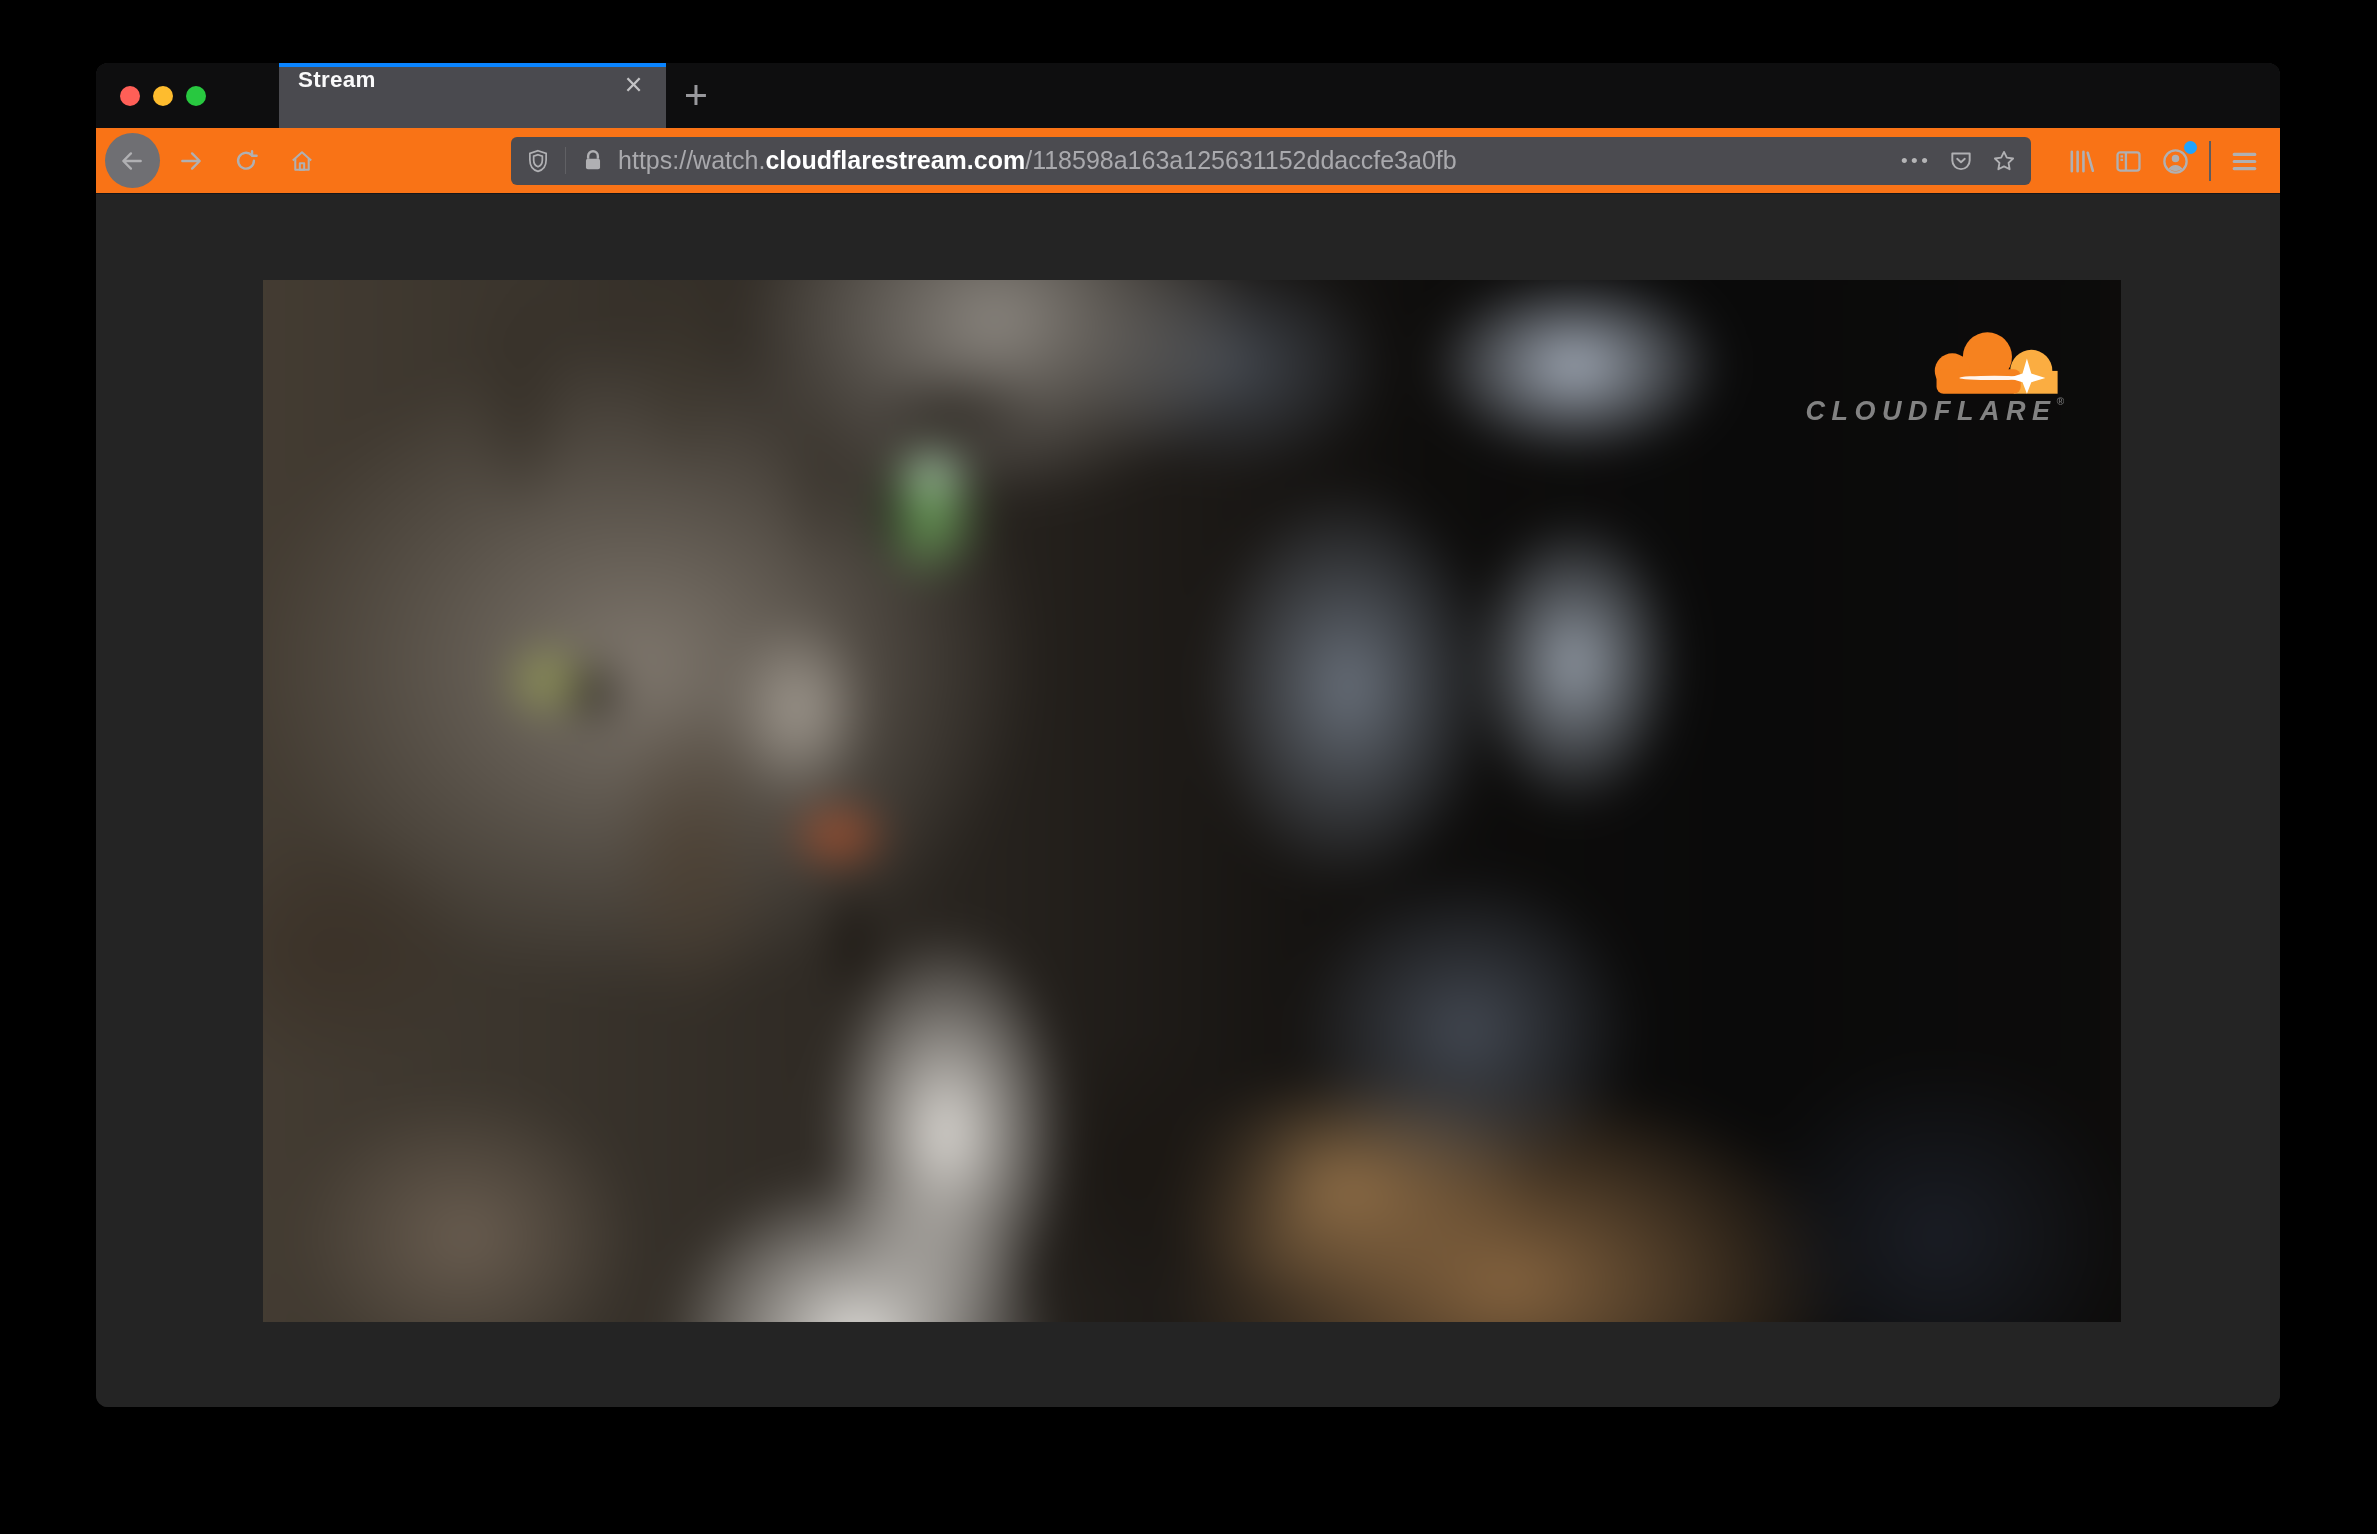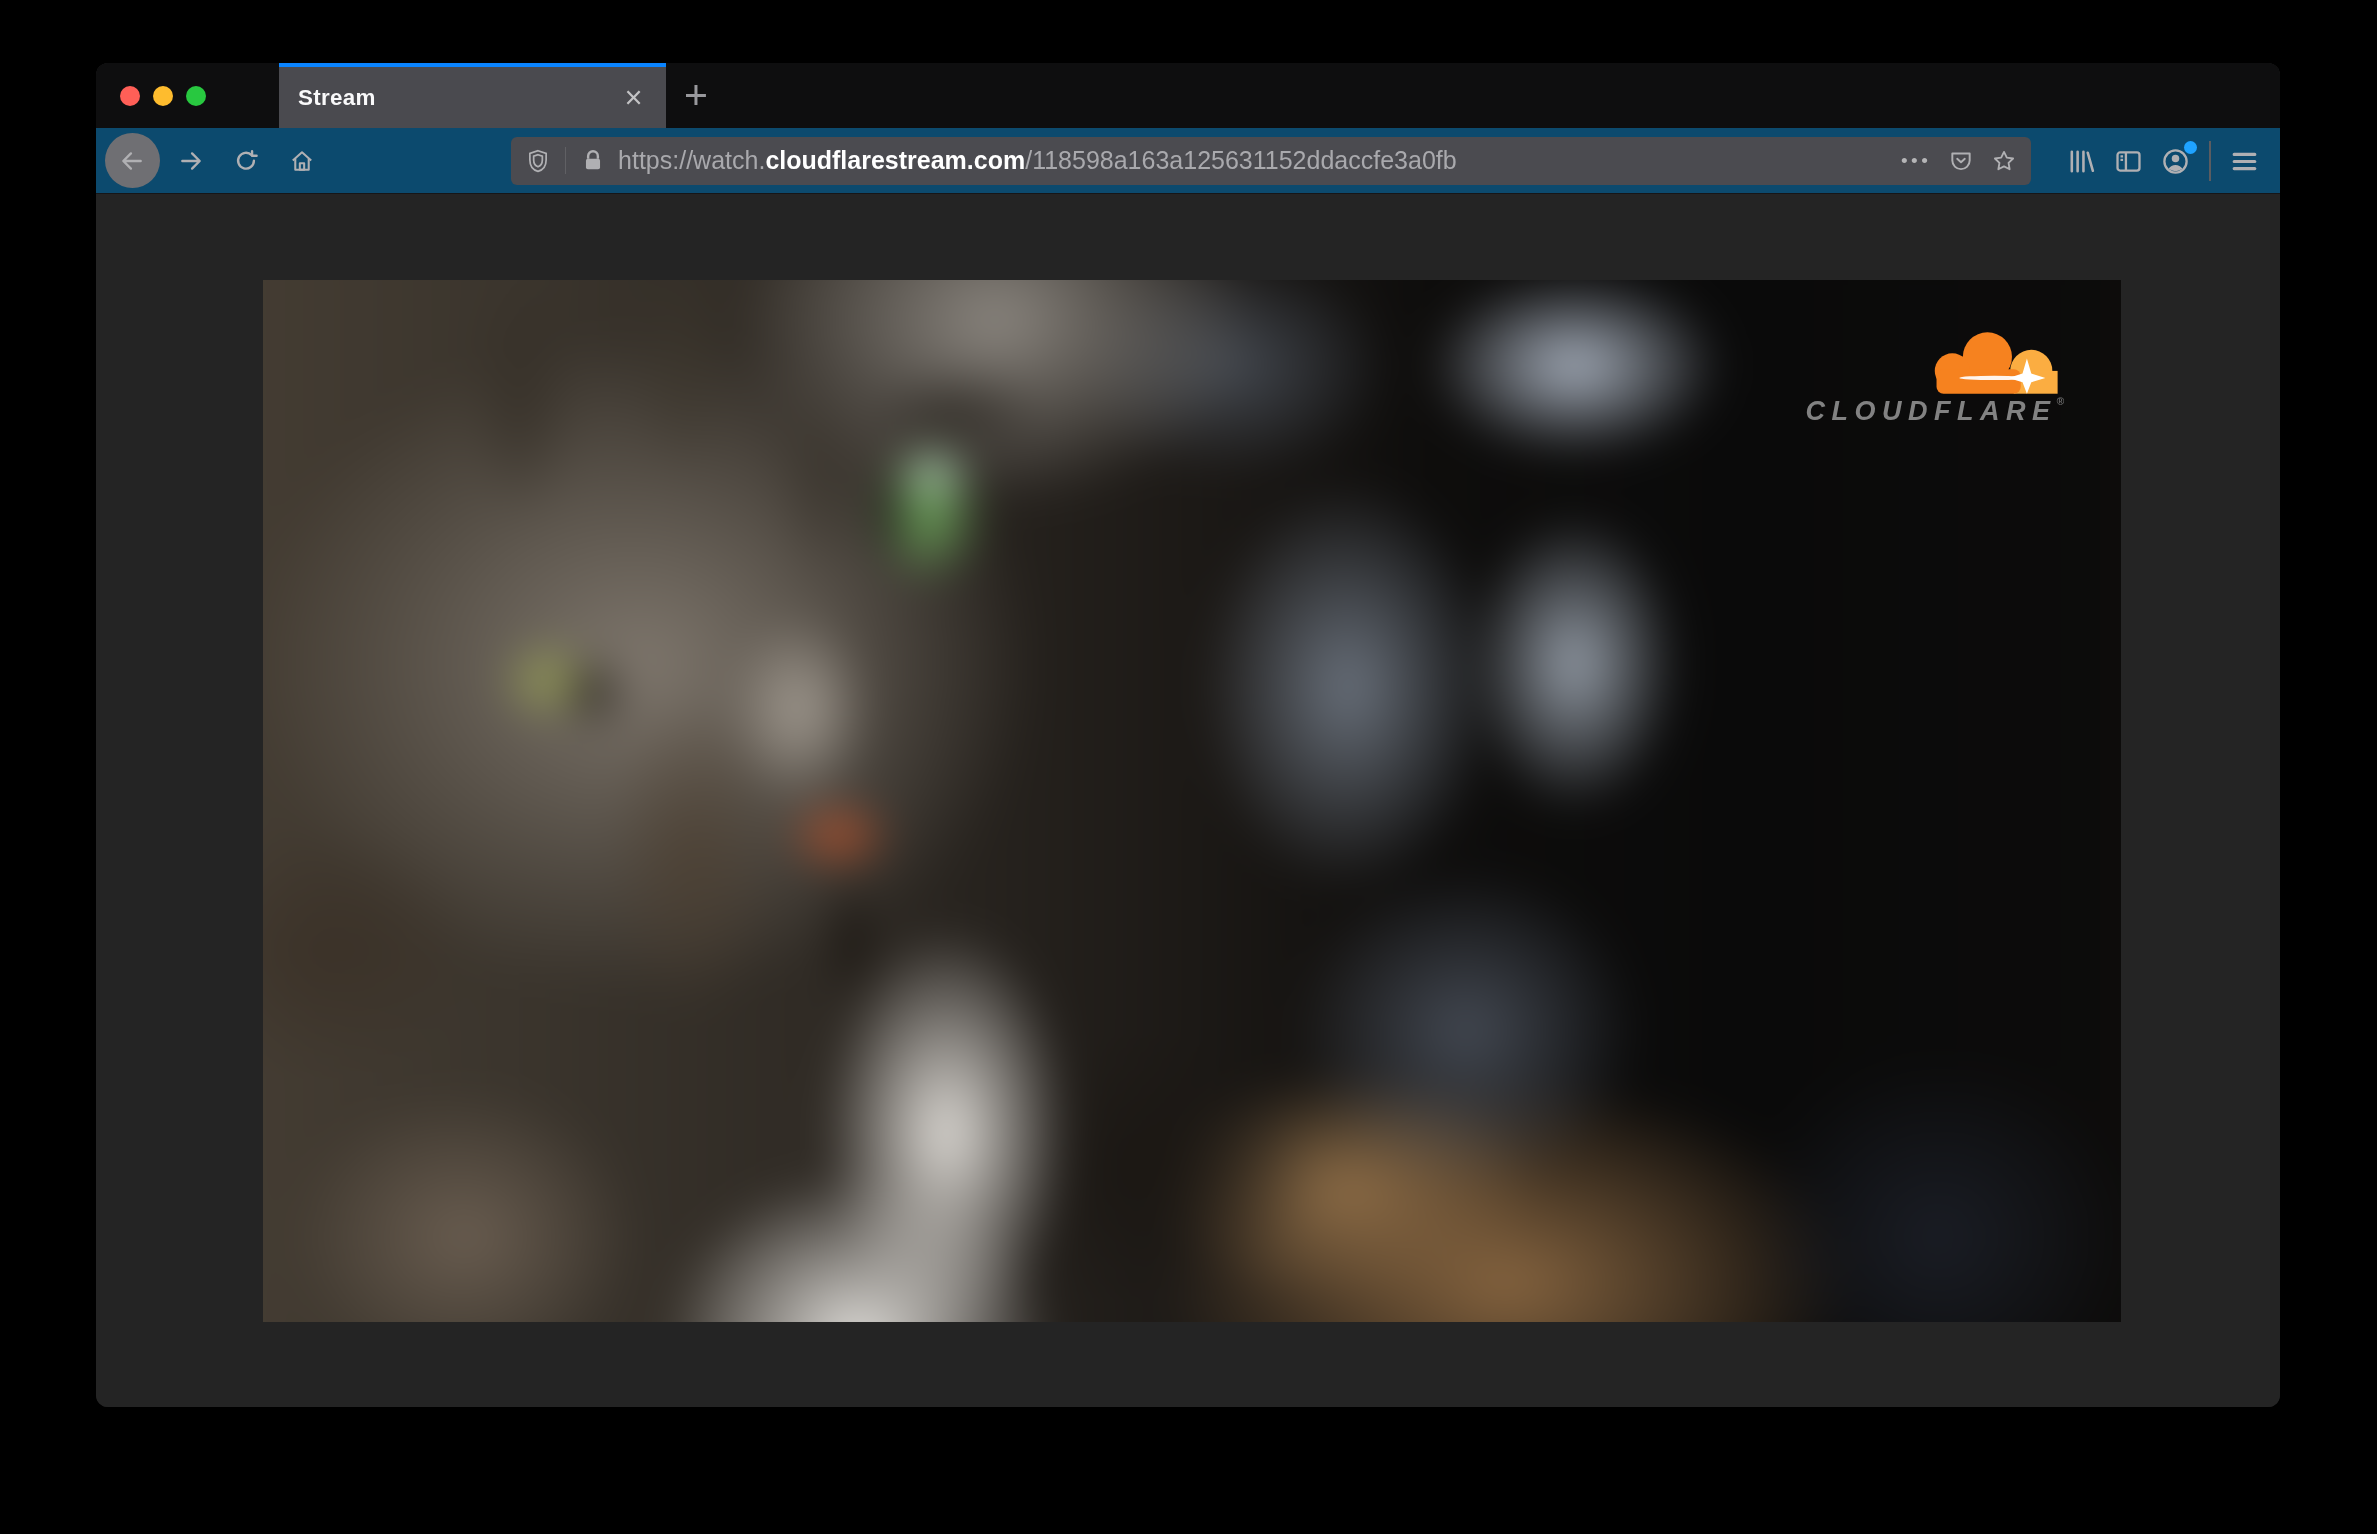--- a/index.html
+++ b/index.html
@@ -12,31 +12,31 @@
             border-radius:12px; overflow:hidden; background:#242424; }
 
   
   .tabstrip { position:relative; height:65px; background:#0e0e0f; }
   .traffic { position:absolute; left:24px; top:0; height:65px; display:flex; align-items:center; gap:13px; }
   .tl { width:20px; height:20px; border-radius:50%; }
   .tl.red { background:#ff5f57; } .tl.yellow { background:#febc2e; } .tl.green { background:#28c840; }
 
   .tab { position:absolute; left:183px; top:0; width:387px; height:65px;
          background:#4a4a4f; border-top:4.3px solid #0a84ff;
-         display:flex; align-items:center; padding:0 15.5px 0 19px; }
+         display:flex; padding:0 15.5px 0 19px; }
   .tab-title { flex:1; color:#f9f9fa; font-size:22.4px; font-weight:600; letter-spacing:0.3px;
                white-space:nowrap; overflow:hidden; }
   .tab-close { width:34px; height:34px; display:flex; align-items:center; justify-content:center;
                color:#c3c3c5; font-size:31px; font-weight:300; line-height:1; cursor:default; }
   .newtab { position:absolute; left:576px; top:8.6px; width:48px; height:48px;
             display:flex; align-items:center; justify-content:center;
             color:#98989c; font-size:41px; font-weight:200; line-height:1; }
 
   
-  .toolbar { position:relative; height:66px; background:#0c4a6e; border-bottom:1.7px solid #161618;text-decoration:underline; }
+  .toolbar { position:relative; height:66px; background:#f97316; border-bottom:1.7px solid #161618;text-decoration:underline; }
   .tbtn { position:absolute; top:9.5px; width:47px; height:47px; display:flex; align-items:center; justify-content:center; border-radius:5.2px; }
   .tbtn svg { width:29px; height:29px; }
   .back-btn { left:8.6px; top:5.2px; width:55px; height:55px; border-radius:50%; background:#6f6f73; color:#ececee; }
   .fwd-btn  { left:71px;  color:#77777b; }
   .reload-btn { left:126px; color:#b6b6b8; }
   .home-btn { left:182px; color:#c9c9cb; }
 
   .urlbar { position:absolute; left:415px; top:8.6px; width:1520px; height:48px;
             background:#4b4b50; border-radius:6px; display:flex; align-items:center; padding:0 13.8px; }
   .ub-icon { display:flex; align-items:center; justify-content:center; color:#b0b0b3; }

